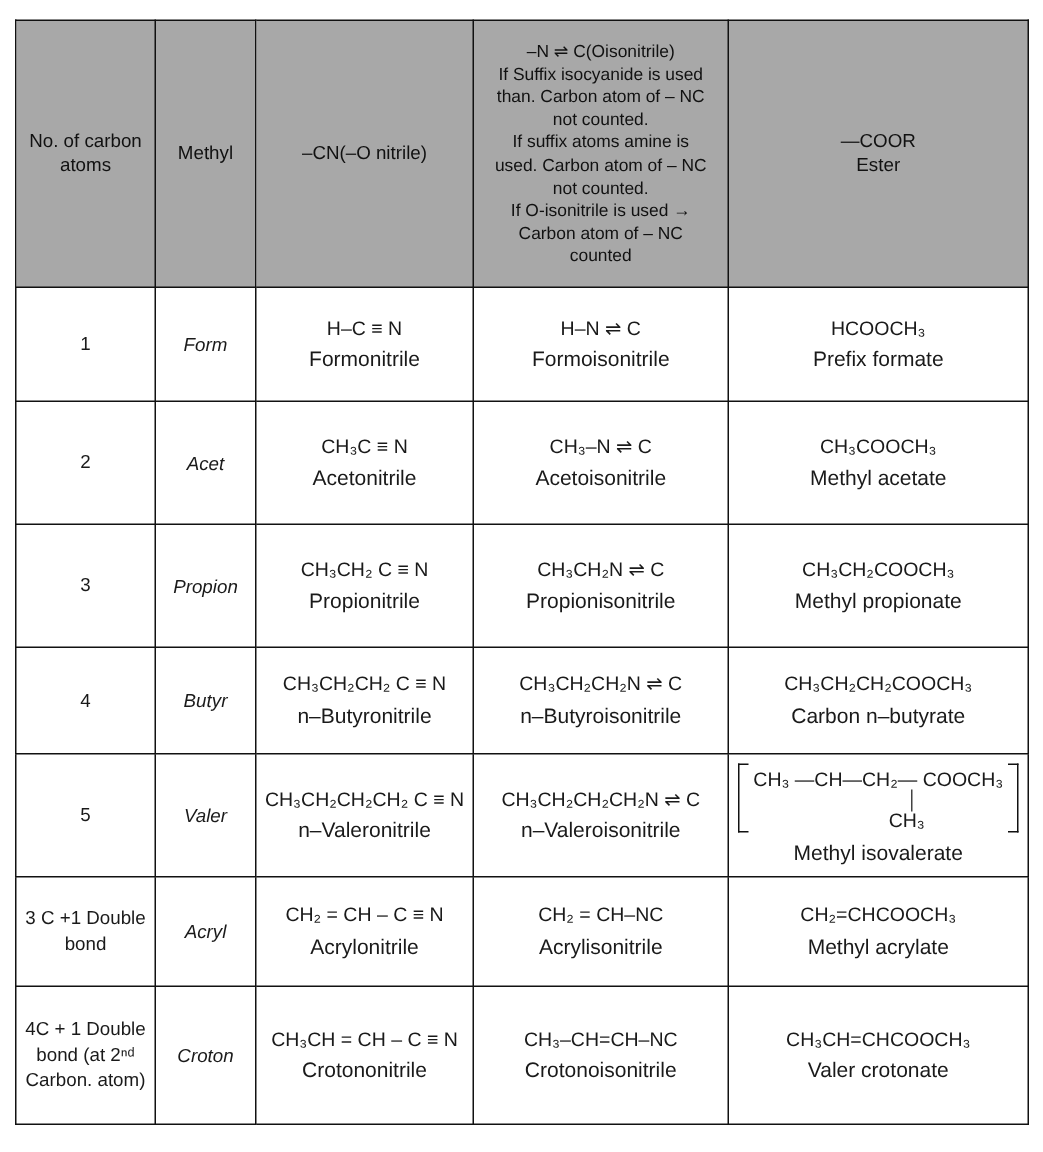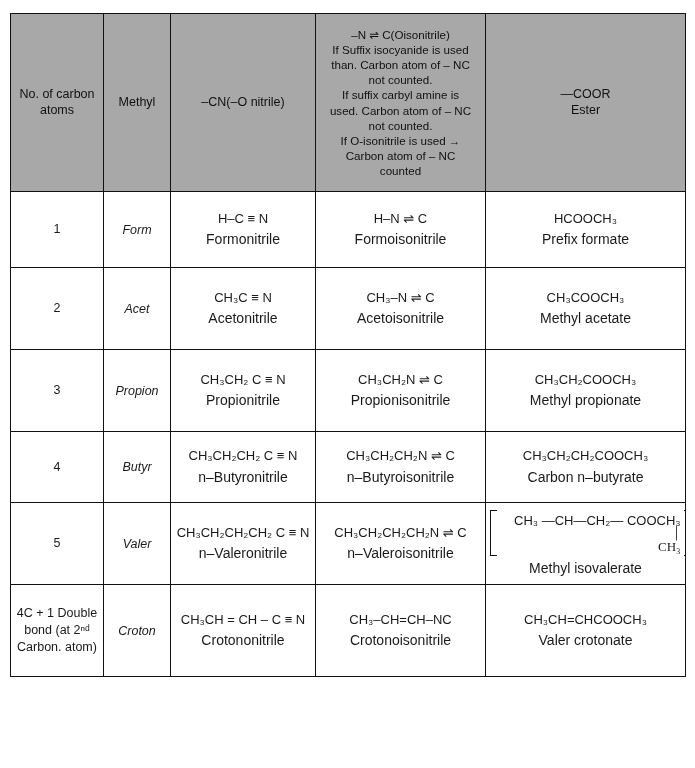--- a/index.html
+++ b/index.html
@@ -64,22 +64,22 @@
     font-size: 14px;
     line-height: 1.35;
     margin-top: 3px;
     white-space: pre-line;
   }
 
   
   .bracket-box {
     position: relative;
     display: inline-block;
-    padding: 3px 10px 1px 24px;
-    text-align: right;
+    padding: 3px 10px 1px 10px;
+    text-align: center;
   }
   .bracket-box::before,
   .bracket-box::after {
     content: "";
     position: absolute;
     top: 0;
     bottom: 0;
     width: 6px;
     border: 1.4px solid #111;
   }
@@ -92,21 +92,20 @@
   }
   .iso-bond {
     font-size: 12px;
     line-height: 0.9;
     padding-left: 46px;
   }
   .iso-line2 {
     font-size: 13px;
     line-height: 1.2;
     padding-left: 38px;
-    font-family: Liberation Serif, serif;
   }
 </style>
 </head>
 <body>
 
 <div class="page">
   <table class="chem-table">
     <colgroup>
       <col class="c1">
         <col class="c2">
@@ -117,21 +116,21 @@
     <thead>
       <tr style="height:178px;">
         <th>No. of carbon
 atoms</th>
         <th>Methyl</th>
         <th>–CN(–O nitrile)</th>
         <th class="iso-head">–N ⇌ C(Oisonitrile)
 If Suffix isocyanide is used
 than. Carbon atom of – NC
 not counted.
-If suffix carbyl amine is
+If suffix atoms amine is
 used. Carbon atom of – NC
 not counted.
 If O-isonitrile is used →
 Carbon atom of – NC
 counted</th>
         <th>—COOR
 Ester</th>
       </tr>
     </thead>
     <tbody>
@@ -217,20 +216,37 @@
         <td>
           <div class="bracket-box">
             <div class="iso-line1">CH₃ —CH—CH₂— COOCH₃</div>
             <div class="iso-bond">│</div>
             <div class="iso-line2">CH₃</div>
           </div>
           <div class="name">Methyl isovalerate</div>
         </td>
       </tr>
 
+      <tr style="height:73px;">
+        <td class="carbon-cell">3 C +1 Double
+bond</td>
+        <td class="prefix-cell">Acryl</td>
+        <td>
+          <div class="formula">CH₂ = CH – C ≡ N</div>
+          <div class="name">Acrylonitrile</div>
+        </td>
+        <td>
+          <div class="formula">CH₂ = CH–NC</div>
+          <div class="name">Acrylisonitrile</div>
+        </td>
+        <td>
+          <div class="formula">CH₂=CHCOOCH₃</div>
+          <div class="name">Methyl acrylate</div>
+        </td>
+      </tr>
 
       <tr style="height:92px;">
         <td class="carbon-cell">4C + 1 Double
 bond (at 2ⁿᵈ
 Carbon. atom)</td>
         <td class="prefix-cell">Croton</td>
         <td>
           <div class="formula">CH₃CH = CH – C ≡ N</div>
           <div class="name">Crotononitrile</div>
         </td>

